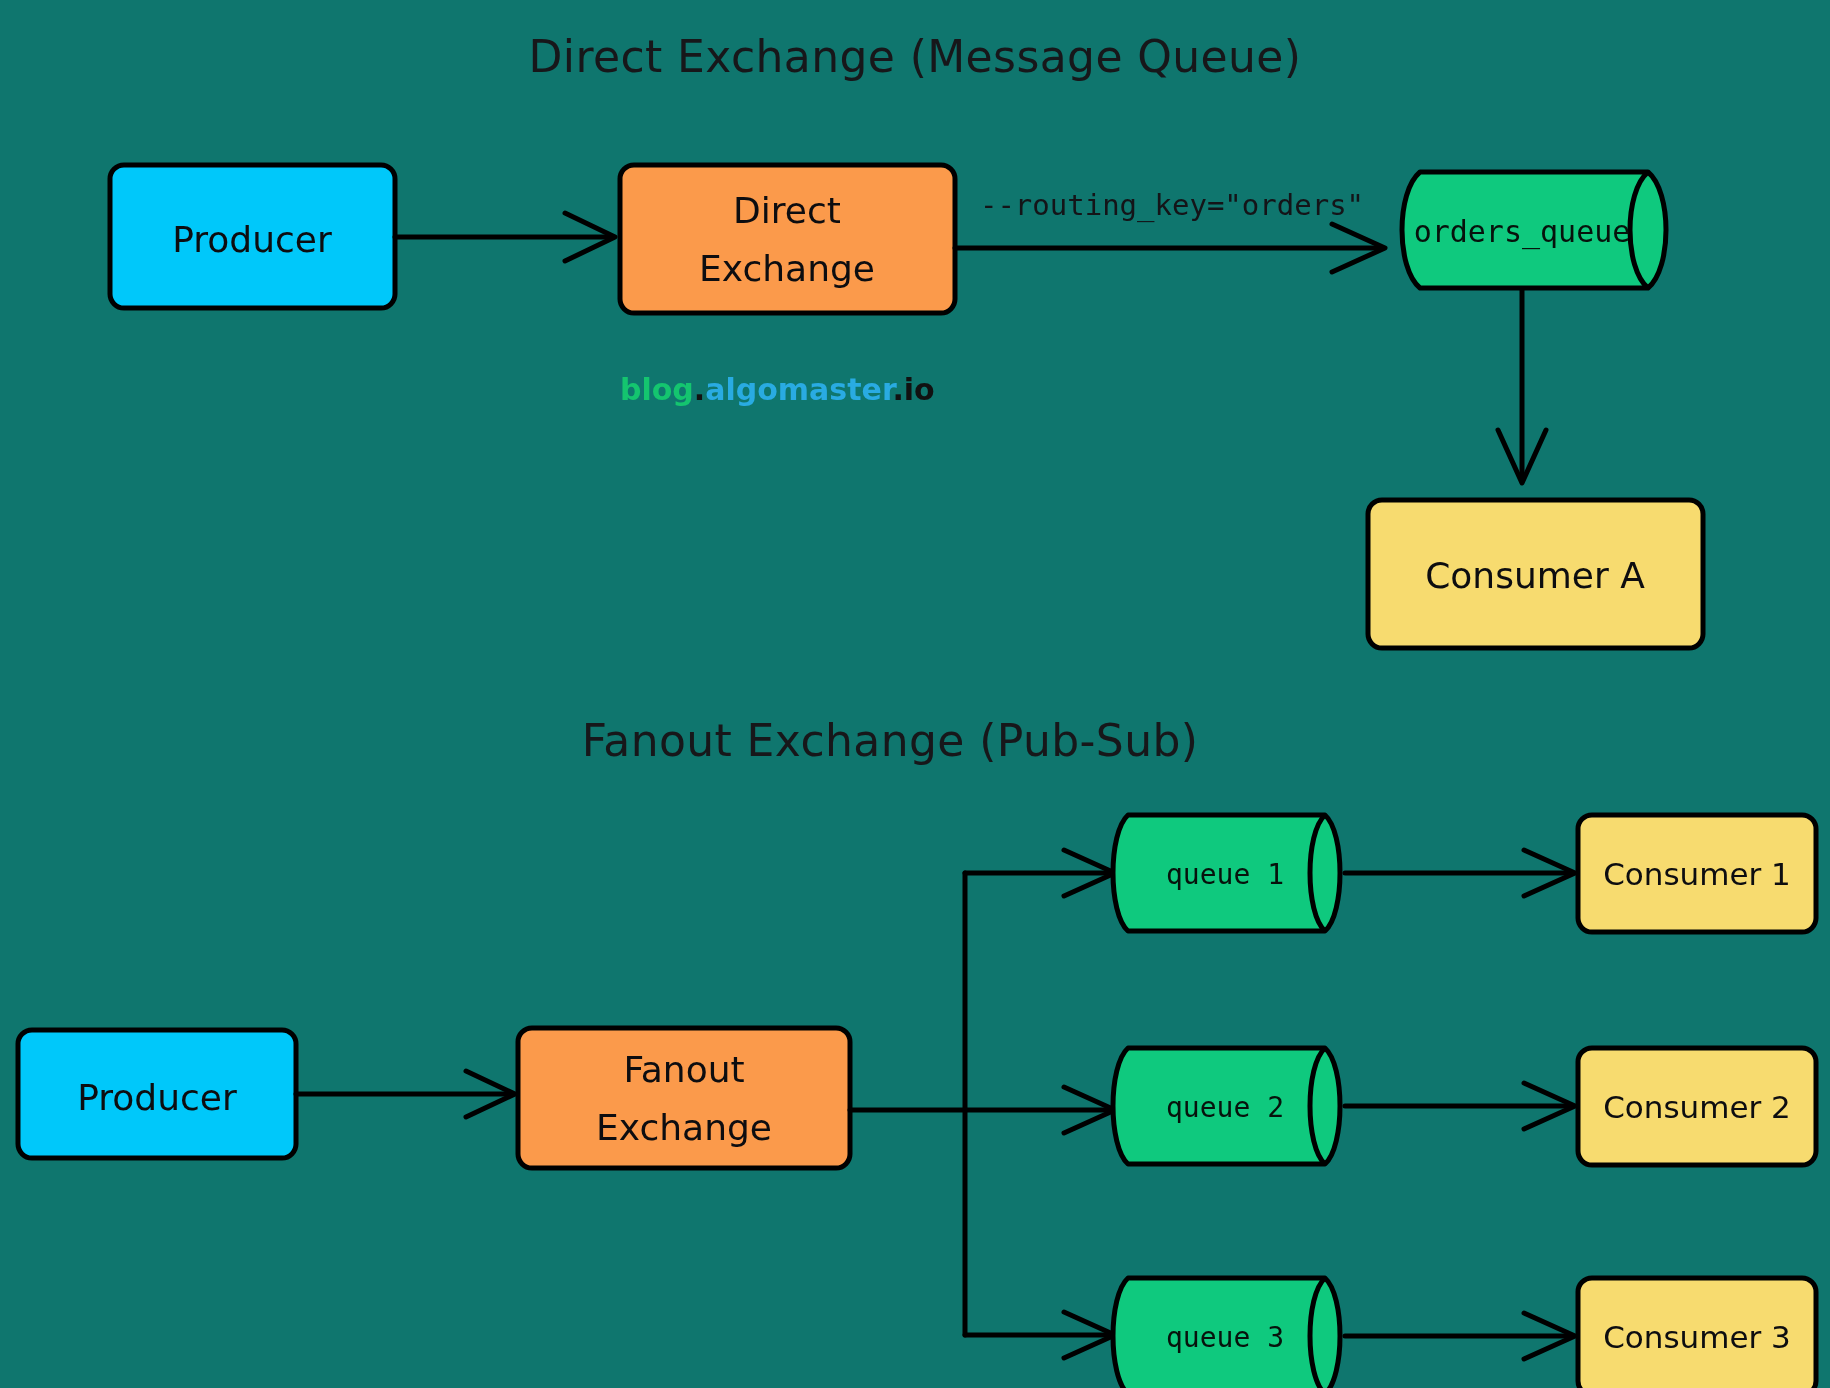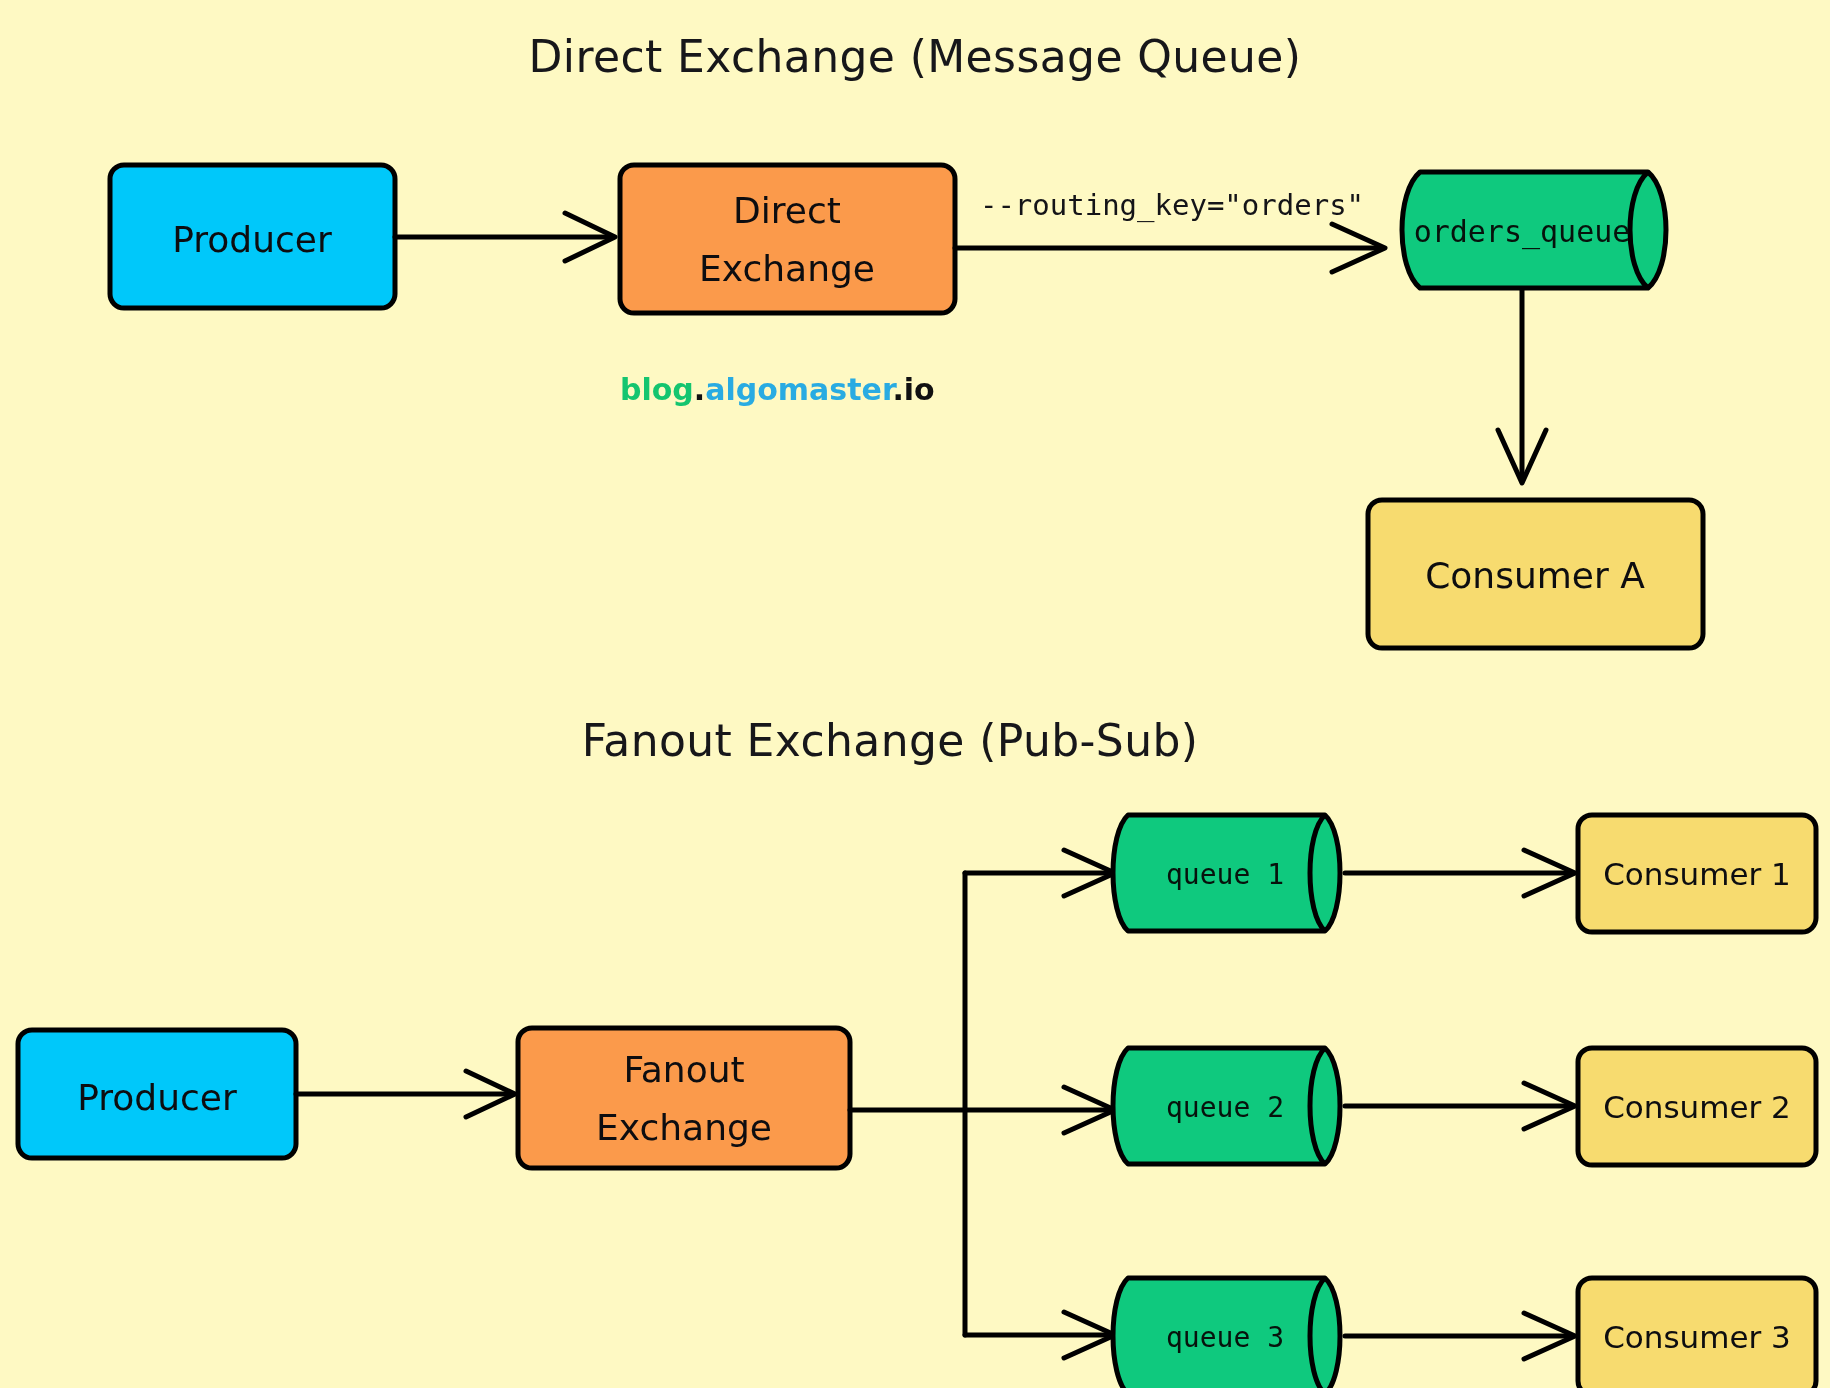--- a/index.html
+++ b/index.html
@@ -8,21 +8,21 @@
     padding: 0;
     background: #ffffff;
   }
   body {
     font-family: "DejaVu Sans", sans-serif;
   }
   #stage {
     position: relative;
     width: 1830px;
     height: 1388px;
-    background: #fef9c3;
+    background: #0f766e;
     overflow: hidden;
   }
   #diagram-svg {
     position: absolute;
     top: 0;
     left: 0;
     width: 1830px;
     height: 1388px;
   }
   .sec-title {

